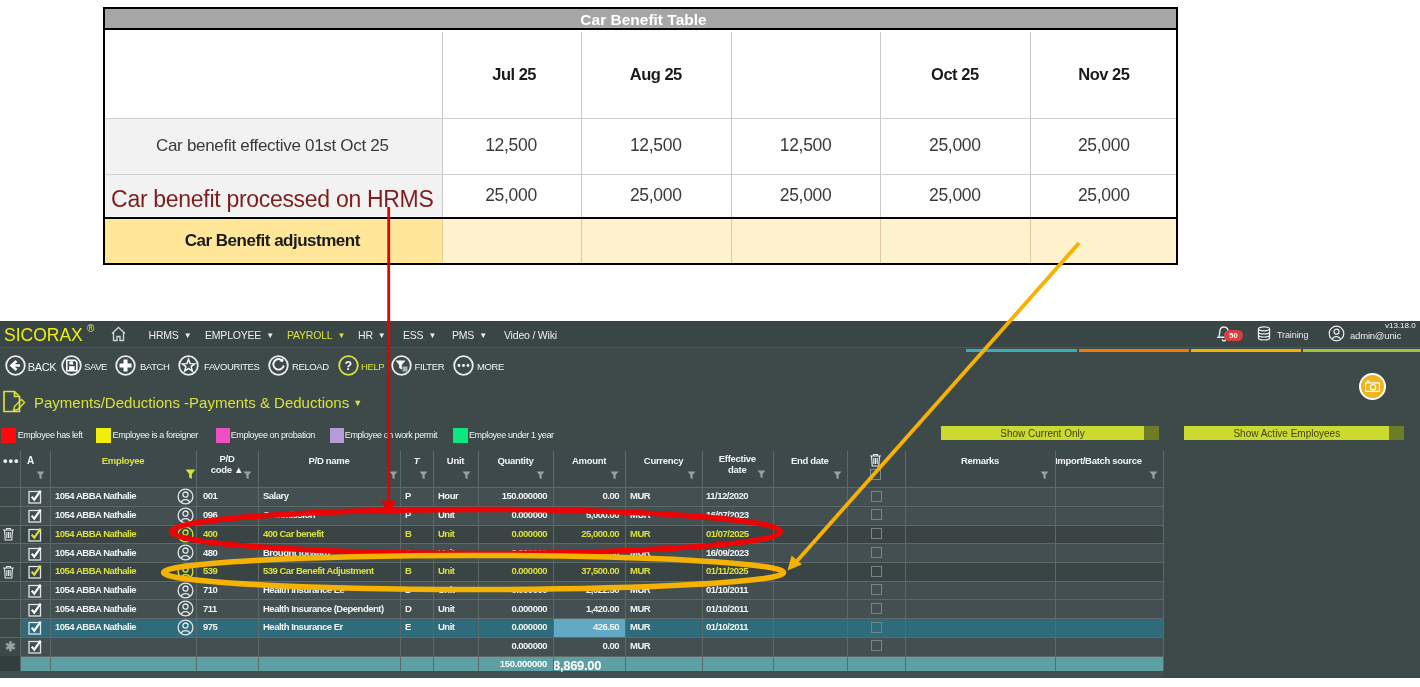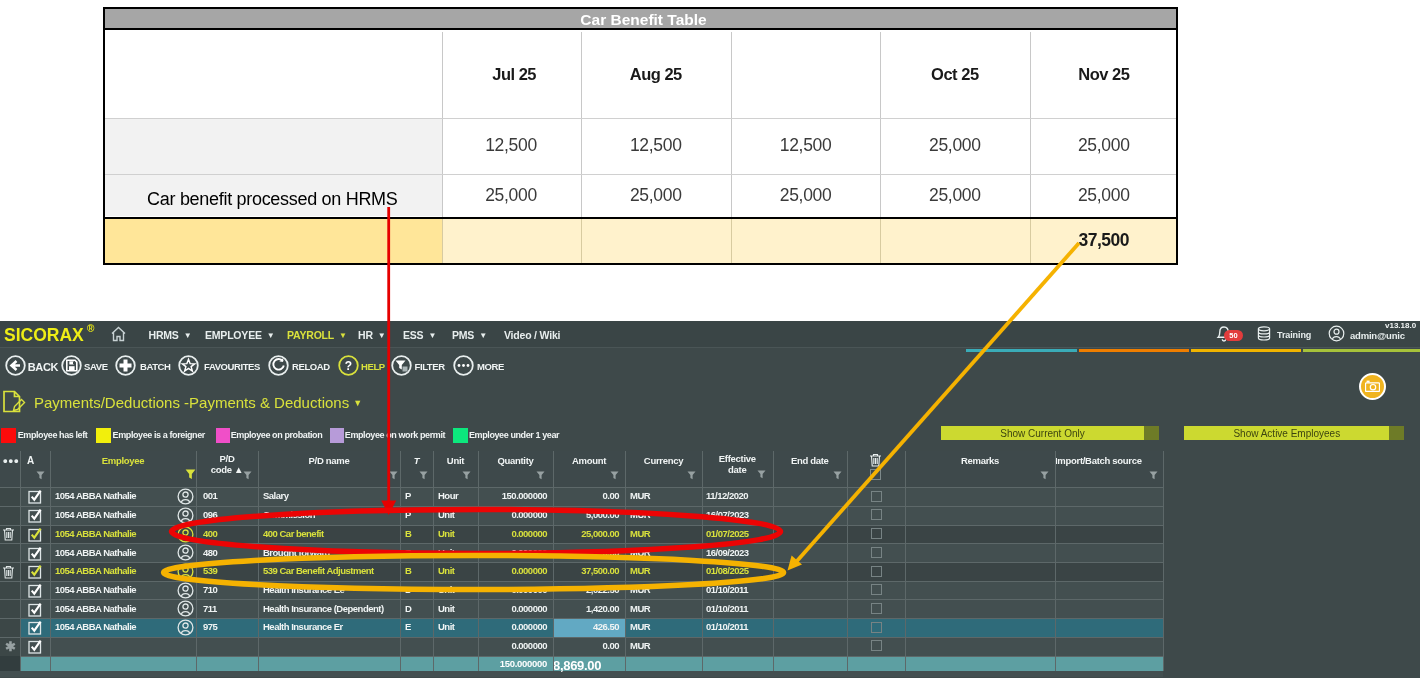--- a/index.html
+++ b/index.html
@@ -1,18 +1,18 @@
 <!DOCTYPE html>
 <html><head><meta charset="utf-8">
 <style>
 *{margin:0;padding:0;box-sizing:border-box}
 body{font-family:"Liberation Sans",sans-serif;background:#fff}
 #page{position:relative;width:1420px;height:687px;background:#fff;overflow:hidden}
 .abs{position:absolute}
-.b{font-weight:bold}
+.b{font-weight:normal}
 </style></head><body>
 <div id="page">
 
 <div class="abs" style="left:103px;top:6.5px;width:1075px;height:258px;border:2px solid #000;background:#fff">
 <div class="abs" style="left:0;top:0;width:100%;height:21.5px;background:#a6a6a6;border-bottom:2px solid #000;color:#fff;font-weight:bold;font-size:15.5px;text-align:center;line-height:21px;text-indent:6px">Car Benefit Table</div>
 <div class="abs" style="left:336.6px;top:23.5px;width:1px;height:230.5px;background:#c8c8c8"></div>
 <div class="abs" style="left:475.5px;top:23.5px;width:1px;height:230.5px;background:#c8c8c8"></div>
 <div class="abs" style="left:626.1px;top:23.5px;width:1px;height:230.5px;background:#c8c8c8"></div>
 <div class="abs" style="left:775.1px;top:23.5px;width:1px;height:230.5px;background:#c8c8c8"></div>
 <div class="abs" style="left:924.6px;top:23.5px;width:1px;height:230.5px;background:#c8c8c8"></div>
@@ -34,22 +34,23 @@
 <div class="abs" style="left:336.6px;top:109.0px;width:138.9px;height:56.0px;display:flex;align-items:center;justify-content:center;font-size:17.5px;letter-spacing:-0.3px;color:#3a3a3a">12,500</div>
 <div class="abs" style="left:475.5px;top:109.0px;width:150.6px;height:56.0px;display:flex;align-items:center;justify-content:center;font-size:17.5px;letter-spacing:-0.3px;color:#3a3a3a">12,500</div>
 <div class="abs" style="left:626.1px;top:109.0px;width:149.0px;height:56.0px;display:flex;align-items:center;justify-content:center;font-size:17.5px;letter-spacing:-0.3px;color:#3a3a3a">12,500</div>
 <div class="abs" style="left:775.1px;top:109.0px;width:149.5px;height:56.0px;display:flex;align-items:center;justify-content:center;font-size:17.5px;letter-spacing:-0.3px;color:#3a3a3a">25,000</div>
 <div class="abs" style="left:924.6px;top:109.0px;width:148.4px;height:56.0px;display:flex;align-items:center;justify-content:center;font-size:17.5px;letter-spacing:-0.3px;color:#3a3a3a">25,000</div>
 <div class="abs" style="left:336.6px;top:165.0px;width:138.9px;height:43.0px;display:flex;align-items:center;justify-content:center;font-size:17.5px;letter-spacing:-0.3px;color:#3a3a3a">25,000</div>
 <div class="abs" style="left:475.5px;top:165.0px;width:150.6px;height:43.0px;display:flex;align-items:center;justify-content:center;font-size:17.5px;letter-spacing:-0.3px;color:#3a3a3a">25,000</div>
 <div class="abs" style="left:626.1px;top:165.0px;width:149.0px;height:43.0px;display:flex;align-items:center;justify-content:center;font-size:17.5px;letter-spacing:-0.3px;color:#3a3a3a">25,000</div>
 <div class="abs" style="left:775.1px;top:165.0px;width:149.5px;height:43.0px;display:flex;align-items:center;justify-content:center;font-size:17.5px;letter-spacing:-0.3px;color:#3a3a3a">25,000</div>
 <div class="abs" style="left:924.6px;top:165.0px;width:148.4px;height:43.0px;display:flex;align-items:center;justify-content:center;font-size:17.5px;letter-spacing:-0.3px;color:#3a3a3a">25,000</div>
-<div class="abs" style="left:-2.0px;top:165.0px;width:338.6px;height:52px;display:flex;align-items:center;justify-content:center;font-size:18px;letter-spacing:-0.3px;color:#000000">Car benefit processed on HRMS</div>
-<div class="abs" style="left:924.6px;top:210.0px;width:148.4px;height:44.0px;display:flex;align-items:center;justify-content:center;font-size:17.5px;letter-spacing:-0.5px;font-weight:bold;color:#1a1a1a">37,500</div>
+<div class="abs" style="left:-2.0px;top:109.0px;width:338.6px;height:56.0px;display:flex;align-items:center;justify-content:center;font-size:17px;letter-spacing:-0.3px;color:#3a3a3a">Car benefit effective 01st Oct 25</div>
+<div class="abs" style="left:-2.0px;top:165.0px;width:338.6px;height:52px;display:flex;align-items:center;justify-content:center;font-size:23px;letter-spacing:-0.3px;color:#7f1d1d">Car benefit processed on HRMS</div>
+<div class="abs" style="left:-2.0px;top:210.0px;width:338.6px;height:44.0px;display:flex;align-items:center;justify-content:center;font-size:17px;letter-spacing:-0.5px;font-weight:bold;color:#1a1a1a">Car Benefit adjustment</div>
 </div>
 <div class="abs" style="left:0;top:321px;width:1420px;height:357px;background:#3e494a;color:#e8eeee">
 <div class="abs" style="left:0;top:0;width:1420px;height:26px;background:#3a4546"></div>
 <div class="abs b" style="left:4px;top:4px;font-size:17.5px;color:#eeee16">SICORAX</div>
 <div class="abs b" style="left:87px;top:2px;font-size:10px;color:#eeee16">®</div>
 <svg class="abs" style="left:111px;top:5px" width="15" height="16" viewBox="0 0 15 16">
         <path d="M1 7.5 L7.5 1.5 L14 7.5 M2.5 6.5 V14.5 H6 V10.5 H9 V14.5 H12.5 V6.5" fill="none" stroke="#c8d2d4" stroke-width="1.4"></path>
       </svg>
 <div class="abs b" style="left:148.5px;top:8px;font-size:10.5px;letter-spacing:-0.2px;color:#e8eeee">HRMS<span style="font-size:8px;vertical-align:1px;margin-left:5px;color:#e8eeee">▼</span></div>
 <div class="abs b" style="left:205px;top:8px;font-size:10.5px;letter-spacing:-0.2px;color:#e8eeee">EMPLOYEE<span style="font-size:8px;vertical-align:1px;margin-left:5px;color:#e8eeee">▼</span></div>
@@ -312,21 +313,21 @@
 <div class="abs" style="left:55px;top:114.6px;font-size:9.5px;letter-spacing:-0.5px;white-space:nowrap;color:#d9e13c">1054 ABBA Nathalie</div>
 <div class="abs" style="left:177px;top:112.4px"><svg width="17" height="17" viewBox="0 0 17 17">
           <circle cx="8.5" cy="8.5" r="7.4" fill="none" stroke="#d9e13c" stroke-width="1.3"></circle>
           <circle cx="8.5" cy="6.6" r="2.6" fill="none" stroke="#d9e13c" stroke-width="1.3"></circle>
           <path d="M4.4 14.8 C4.4 10.6 12.6 10.6 12.6 14.8" fill="none" stroke="#d9e13c" stroke-width="1.3"></path>
         </svg></div>
 <div class="abs" style="left:203px;top:114.6px;font-size:9.5px;letter-spacing:-0.5px;white-space:nowrap;color:#d9e13c">539</div>
 <div class="abs" style="left:263px;top:114.6px;font-size:9.5px;letter-spacing:-0.5px;white-space:nowrap;color:#d9e13c">539 Car Benefit Adjustment</div>
 <div class="abs" style="left:405px;top:114.6px;font-size:9.5px;letter-spacing:-0.5px;white-space:nowrap;color:#d9e13c">B</div>
 <div class="abs" style="left:438px;top:114.6px;font-size:9.5px;letter-spacing:-0.5px;white-space:nowrap;color:#d9e13c">Unit</div>
-<div class="abs" style="left:706px;top:114.6px;font-size:9.5px;letter-spacing:-0.5px;white-space:nowrap;color:#d9e13c">01/08/2025</div>
+<div class="abs" style="left:706px;top:114.6px;font-size:9.5px;letter-spacing:-0.5px;white-space:nowrap;color:#d9e13c">01/11/2025</div>
 <div class="abs" style="left:478px;top:114.6px;width:69px;text-align:right;font-size:9.5px;letter-spacing:-0.5px;white-space:nowrap;color:#d9e13c">0.000000</div>
 <div class="abs" style="left:553px;top:114.6px;width:66px;text-align:right;font-size:9.5px;letter-spacing:-0.5px;white-space:nowrap;color:#d9e13c">37,500.00</div>
 <div class="abs" style="left:630px;top:114.6px;font-size:9.5px;letter-spacing:-0.5px;white-space:nowrap;color:#d9e13c">MUR</div>
 <div class="abs" style="left:870.5px;top:114.9px;width:11px;height:11px;border:1.3px solid #778384"></div>
 <div class="abs" style="left:0;top:130.1px;width:1163px;height:18.7px;background:#434f50;border-top:1px solid #5d6869"></div>
 <div class="abs" style="left:0;top:131.1px;width:20px;height:17.7px;background:#3c4747"></div>
 <div class="abs" style="left:28px;top:132.3px"><svg width="16" height="15" viewBox="0 0 16 15">
           <rect x="1" y="2.5" width="11.5" height="11.5" fill="none" stroke="#dde5e6" stroke-width="1.3"></rect>
           <path d="M3.7 7.6 L6.3 10.7 L12.6 1.6" fill="none" stroke="#fff" stroke-width="2.1"></path>
         </svg></div>

